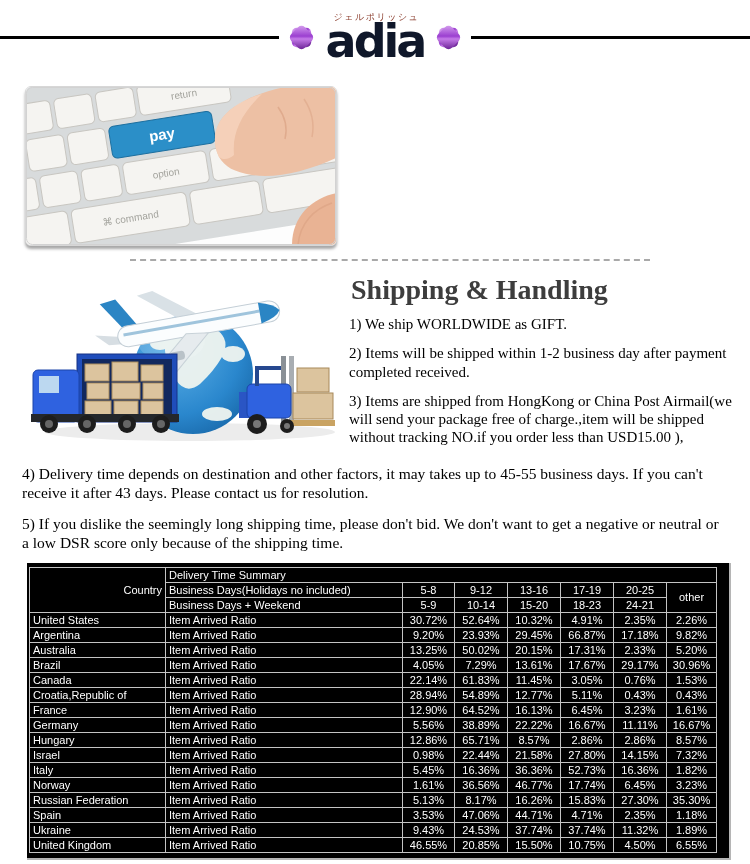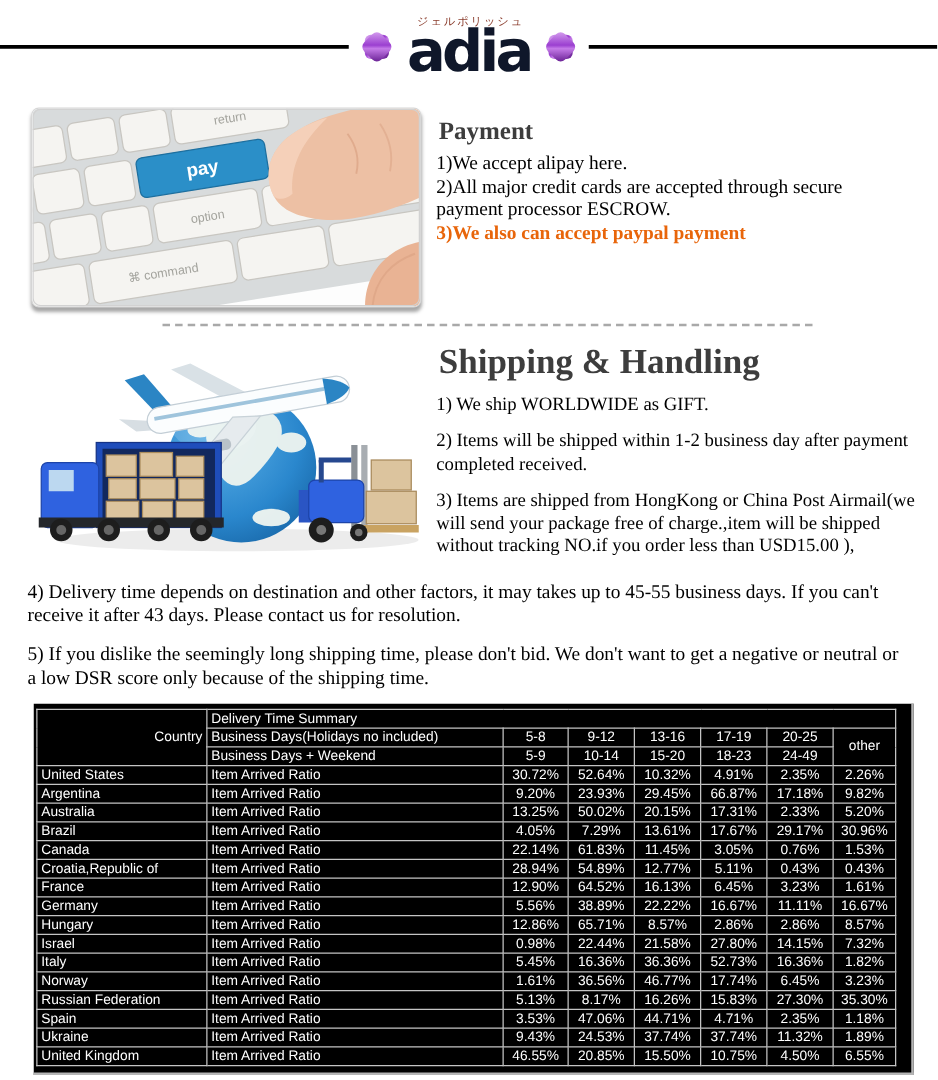--- a/index.html
+++ b/index.html
@@ -136,26 +136,20 @@
           <path d="M252,20 q11,15 7,32" stroke="#d79d7e" stroke-width="1.5" fill="none" opacity="0.6"></path>
           <path d="M278,12 q12,18 8,38" stroke="#d79d7e" stroke-width="1.5" fill="none" opacity="0.45"></path>
         </g>
         <g>
           <path d="M266,158 C266,128 288,110 312,106 L312,158 Z" fill="#e9b394"></path>
           <path d="M272,158 C274,136 288,122 306,116" stroke="#d79d7e" stroke-width="1.5" fill="none" opacity="0.5"></path>
         </g>
         <rect x="0.5" y="0.5" width="309" height="157" rx="6" fill="none" stroke="#d2d2d2"></rect>
       </svg>
     </div>
-    <div class="payment-text">
-      <div class="sec-title payment-title">Payment</div>
-      <div class="pline">1)We accept alipay here.</div>
-      <div class="pline">2)All major credit cards are accepted through secure payment processor ESCROW.</div>
-      <div class="pline pline-hi">3)We also can accept paypal payment</div>
-    </div>
   </div>
 
   <div class="dashes"></div>
 
   <div class="row ship-row">
     <div class="photo photo-ship">
       <svg width="310" height="176" viewBox="0 0 310 176">
         <rect x="0" y="0" width="310" height="176" fill="#ffffff"></rect>
         <ellipse cx="165" cy="160" rx="145" ry="9" fill="#ececec"></ellipse>
         <g>
@@ -270,21 +264,21 @@
           <td class="tc">17-19</td>
           <td class="tc">20-25</td>
           <td class="tc" rowspan="2">other</td>
         </tr>
         <tr>
           <td class="tl">Business Days + Weekend</td>
           <td class="tc">5-9</td>
           <td class="tc">10-14</td>
           <td class="tc">15-20</td>
           <td class="tc">18-23</td>
-          <td class="tc">24-49</td>
+          <td class="tc">24-21</td>
         </tr>
       </tbody>
       <tbody id="country-rows">
           <tr>
             <td class="tl">United States</td>
             <td class="tl">Item Arrived Ratio</td>
             <td class="tc">30.72%</td>
             <td class="tc">52.64%</td>
             <td class="tc">10.32%</td>
             <td class="tc">4.91%</td>

